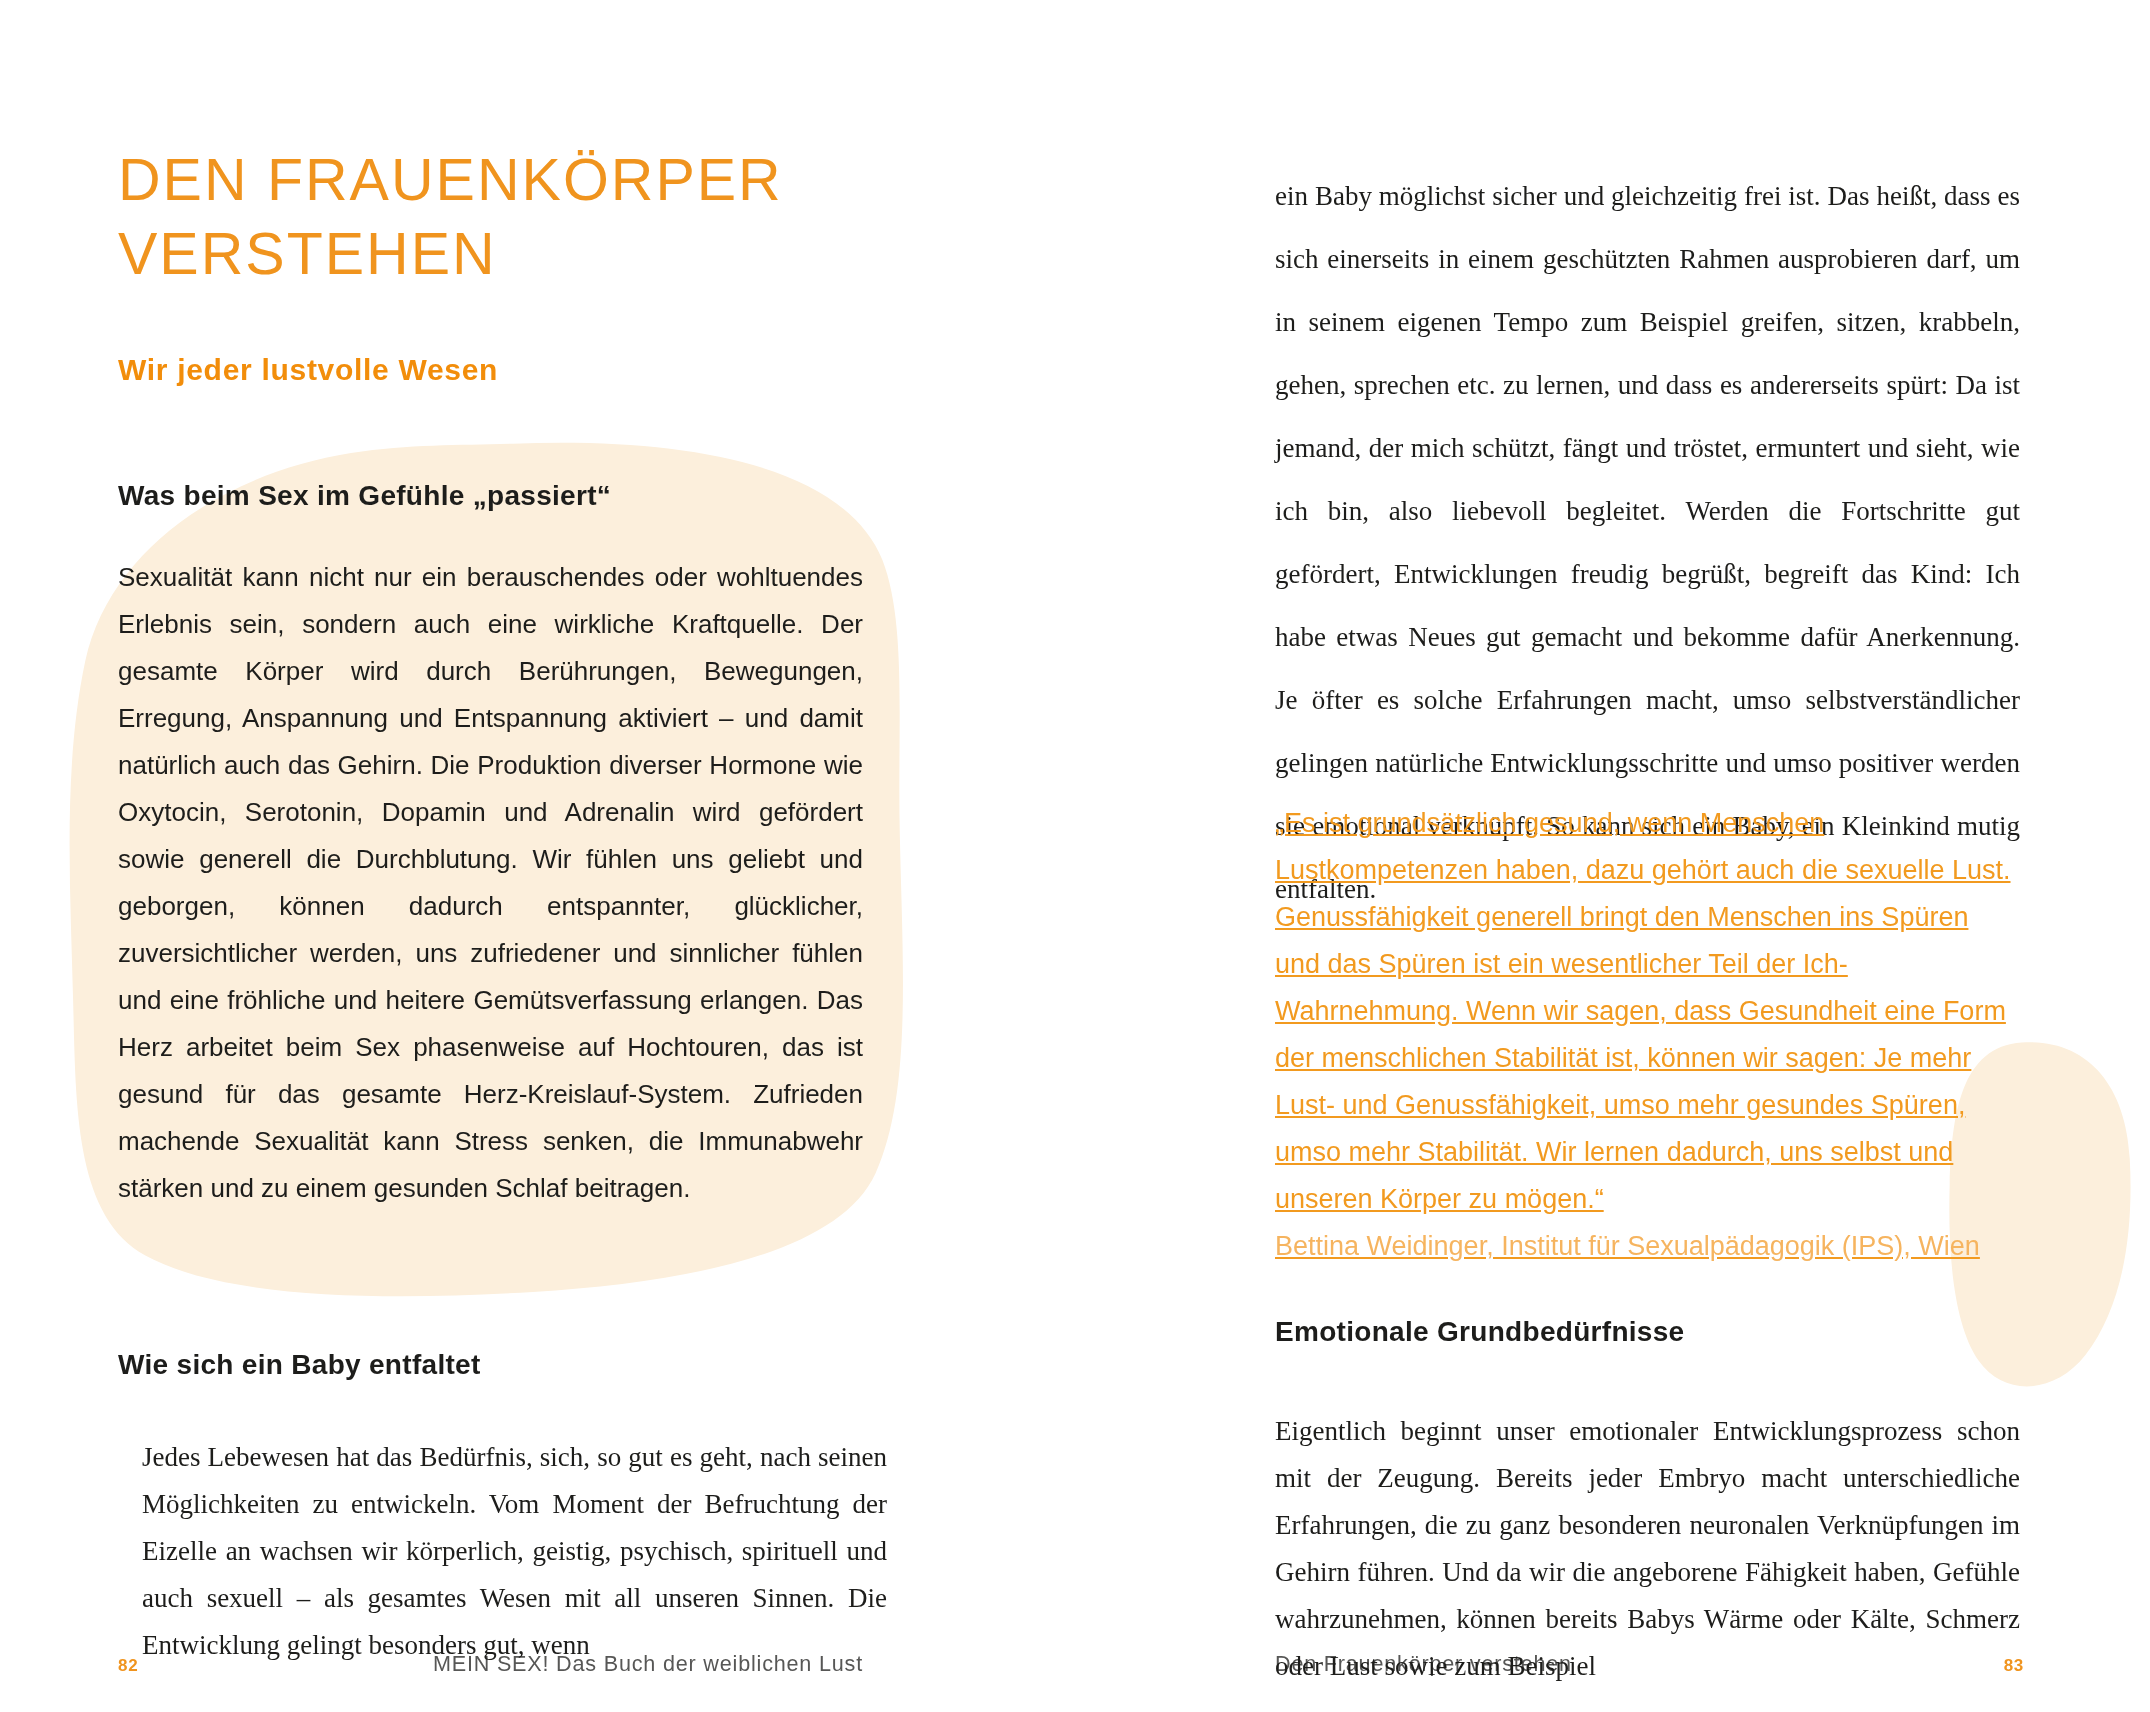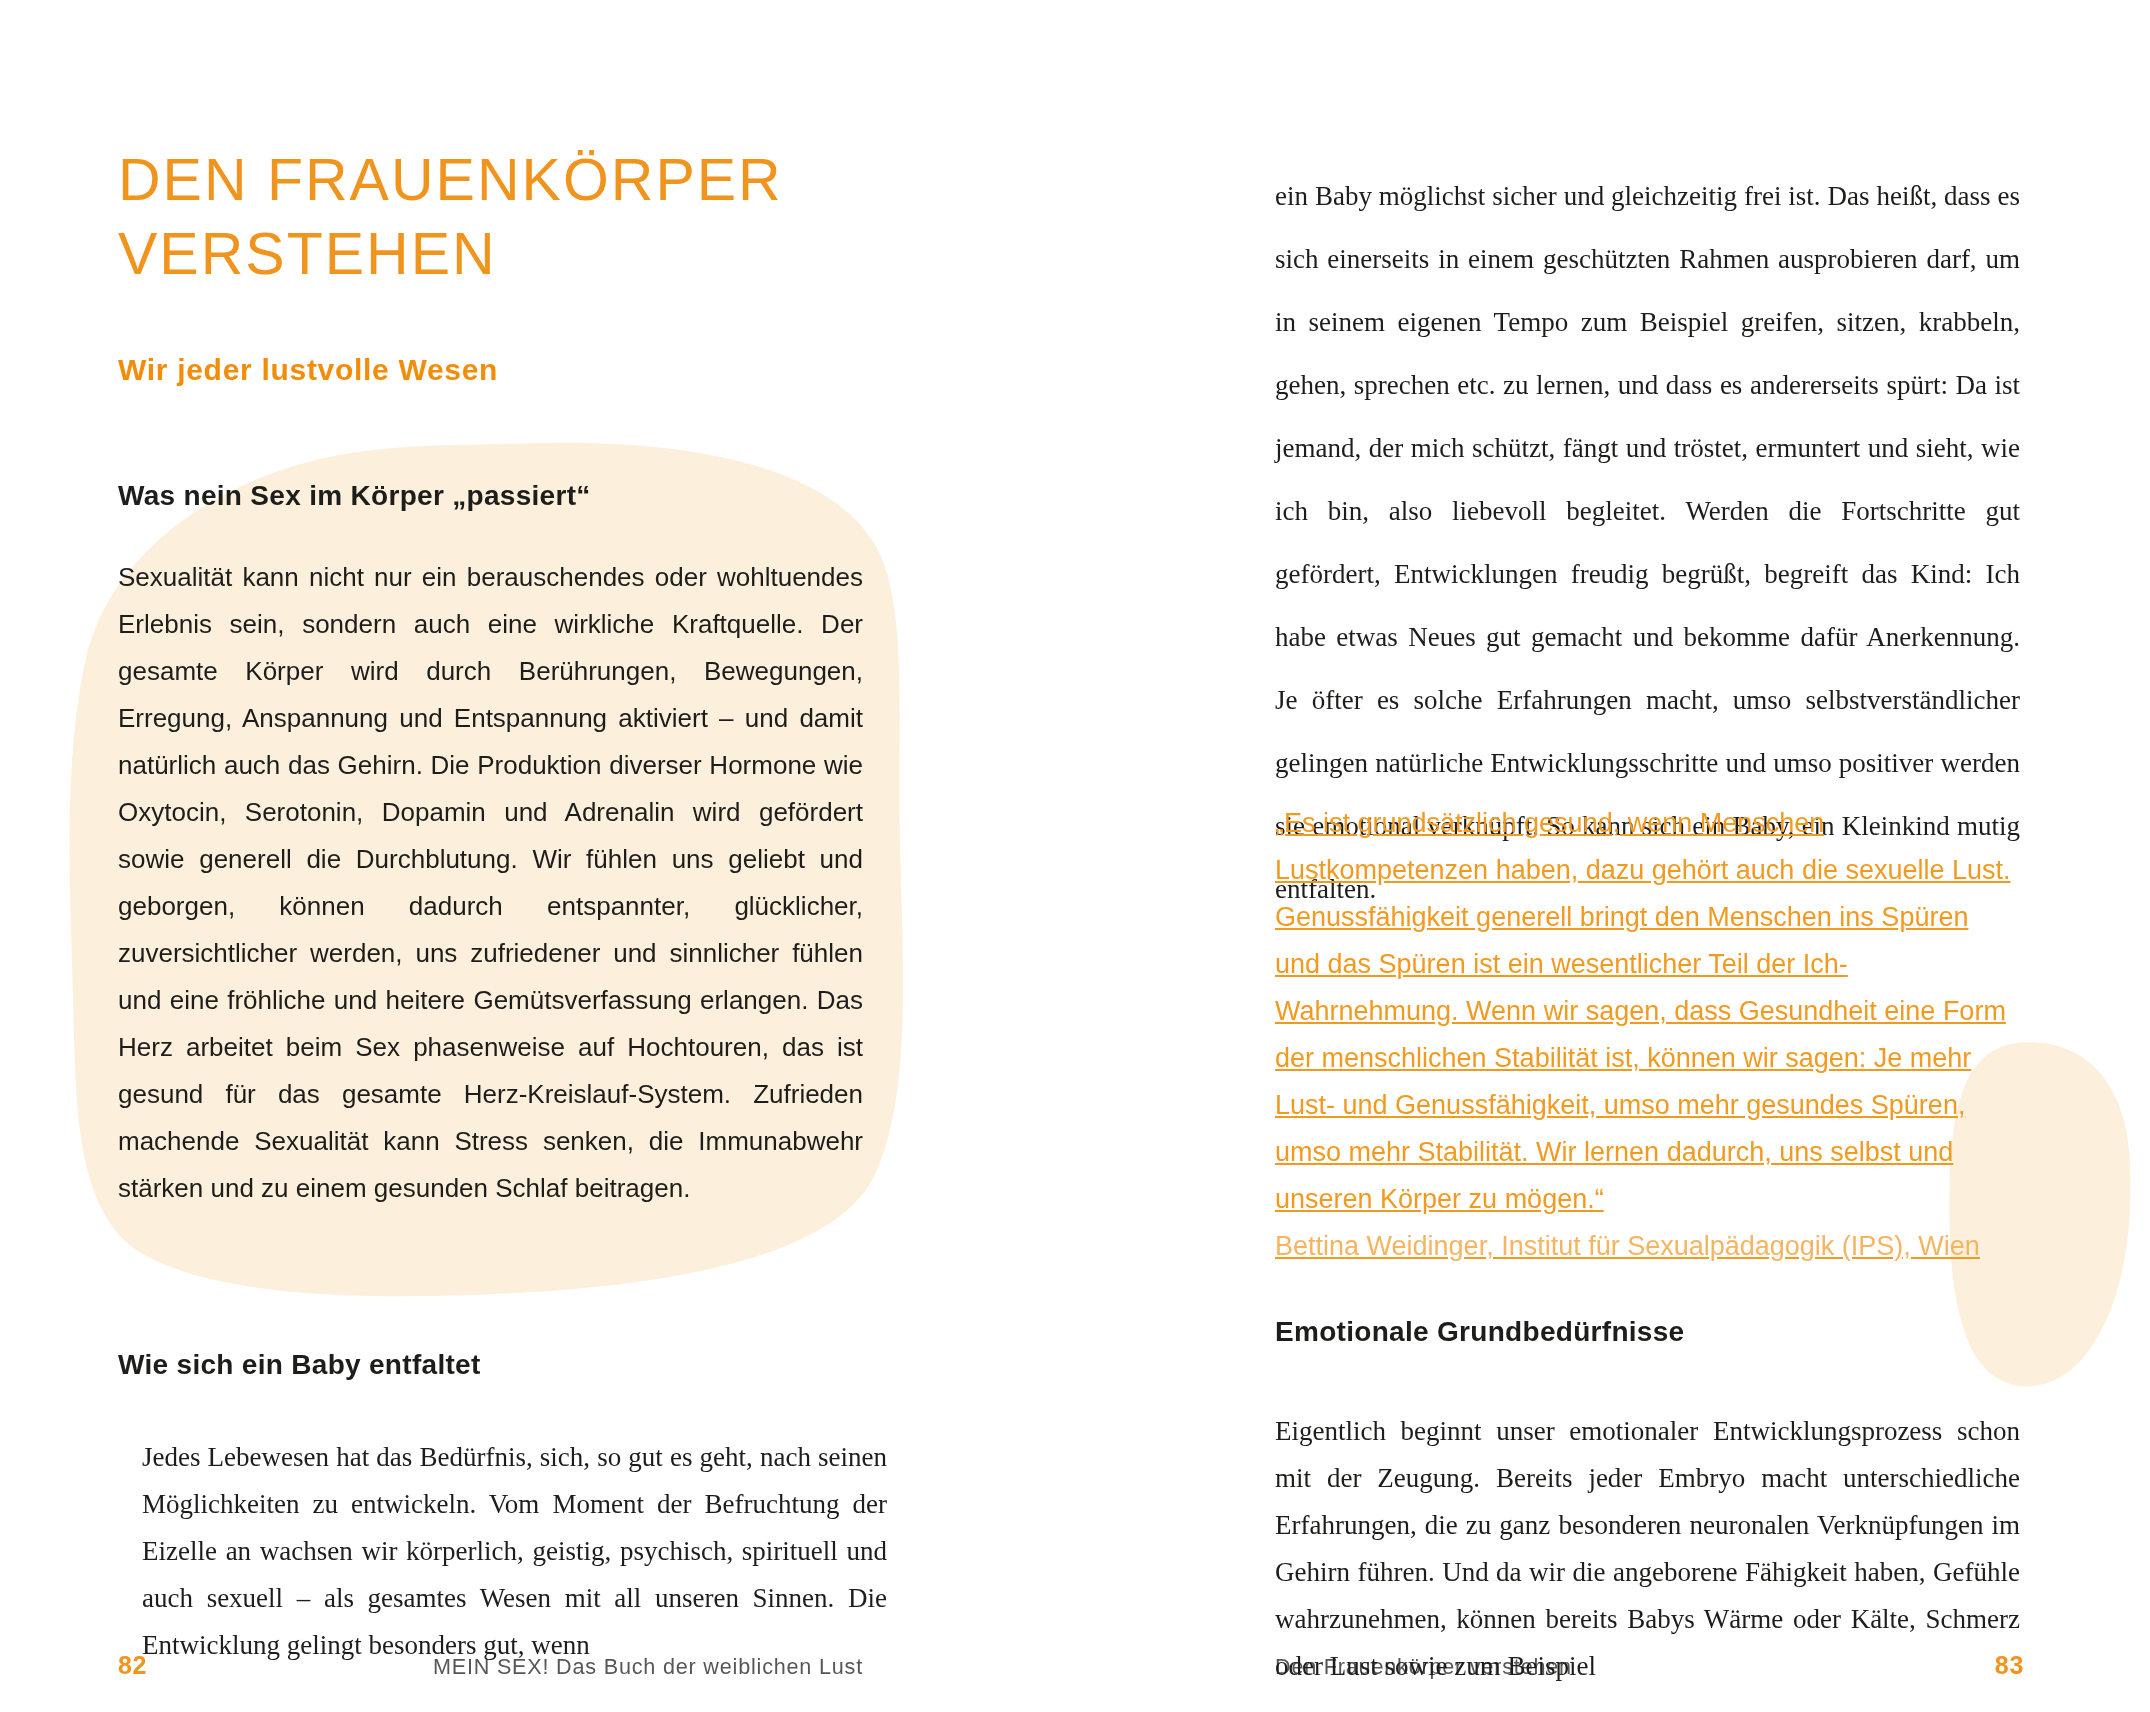--- a/index.html
+++ b/index.html
@@ -84,21 +84,21 @@
   }
 
   
   .footer{
     position:absolute;top:1651px;height:30px;
     display:flex;justify-content:space-between;align-items:baseline;
     font-size:21.6px;letter-spacing:0.8px;color:var(--gray);
   }
   .footer-left{left:118px;width:745px;}
   .footer-right{left:1275px;width:749px;}
-  .pagenum{font-weight:700;color:var(--accent);font-size:25px;letter-spacing:0.7px;}
+  .pagenum{font-weight:700;color:var(--accent);font-size:17px;letter-spacing:0.7px;}
 </style>
 </head>
 <body>
 
 <div class="spread">
 
   <svg class="blobs" width="2151" height="1712" viewBox="0 0 3189 2539" aria-hidden="true">
     <path fill="#FCEFDC" d="M 760,658
              C 1020,648 1250,690 1308,830
              C 1345,925 1330,1080 1334,1240
@@ -117,21 +117,21 @@
              C 2894,1652 2908,1552 2998,1546 Z"></path>
   </svg>
 
   <h1 class="title col">
     <span>DEN FRAUENKÖRPER</span><br>
     <span>VERSTEHEN</span>
   </h1>
 
   <h2 class="subtitle col">Wir jeder lustvolle Wesen</h2>
 
-  <h3 class="box-heading col">Was nein Sex im Körper „passiert“</h3>
+  <h3 class="box-heading col">Was beim Sex im Gefühle „passiert“</h3>
 
   <div class="box-body col">
     <p>Sexualität kann nicht nur ein berauschendes oder wohltuendes Erlebnis sein, sondern auch eine wirkliche Kraftquelle. Der gesamte Körper wird durch Berührungen, Bewegungen, Erregung, Anspannung und Entspannung aktiviert – und damit natürlich auch das Gehirn. Die Produktion diverser Hormone wie Oxytocin, Serotonin, Dopamin und Adrenalin wird gefördert sowie generell die Durchblutung. Wir fühlen uns geliebt und geborgen, können dadurch entspannter, glücklicher, zuversichtlicher werden, uns zufriedener und sinnlicher fühlen und eine fröhliche und heitere Gemütsverfassung erlangen. Das Herz arbeitet beim Sex phasenweise auf Hochtouren, das ist gesund für das gesamte Herz-Kreislauf-System. Zufrieden machende Sexualität kann Stress senken, die Immunabwehr stärken und zu einem gesunden Schlaf beitragen.</p>
   </div>
 
   <h3 class="section-heading-left col">Wie sich ein Baby entfaltet</h3>
 
   <p class="serif-left col">Jedes Lebewesen hat das Bedürfnis, sich, so gut es geht, nach seinen Möglichkeiten zu entwickeln. Vom Moment der Befruchtung der Eizelle an wachsen wir körperlich, geistig, psychisch, spirituell und auch sexuell – als gesamtes Wesen mit all unseren Sinnen. Die Entwicklung gelingt besonders gut, wenn</p>
 
   <div class="footer footer-left">

